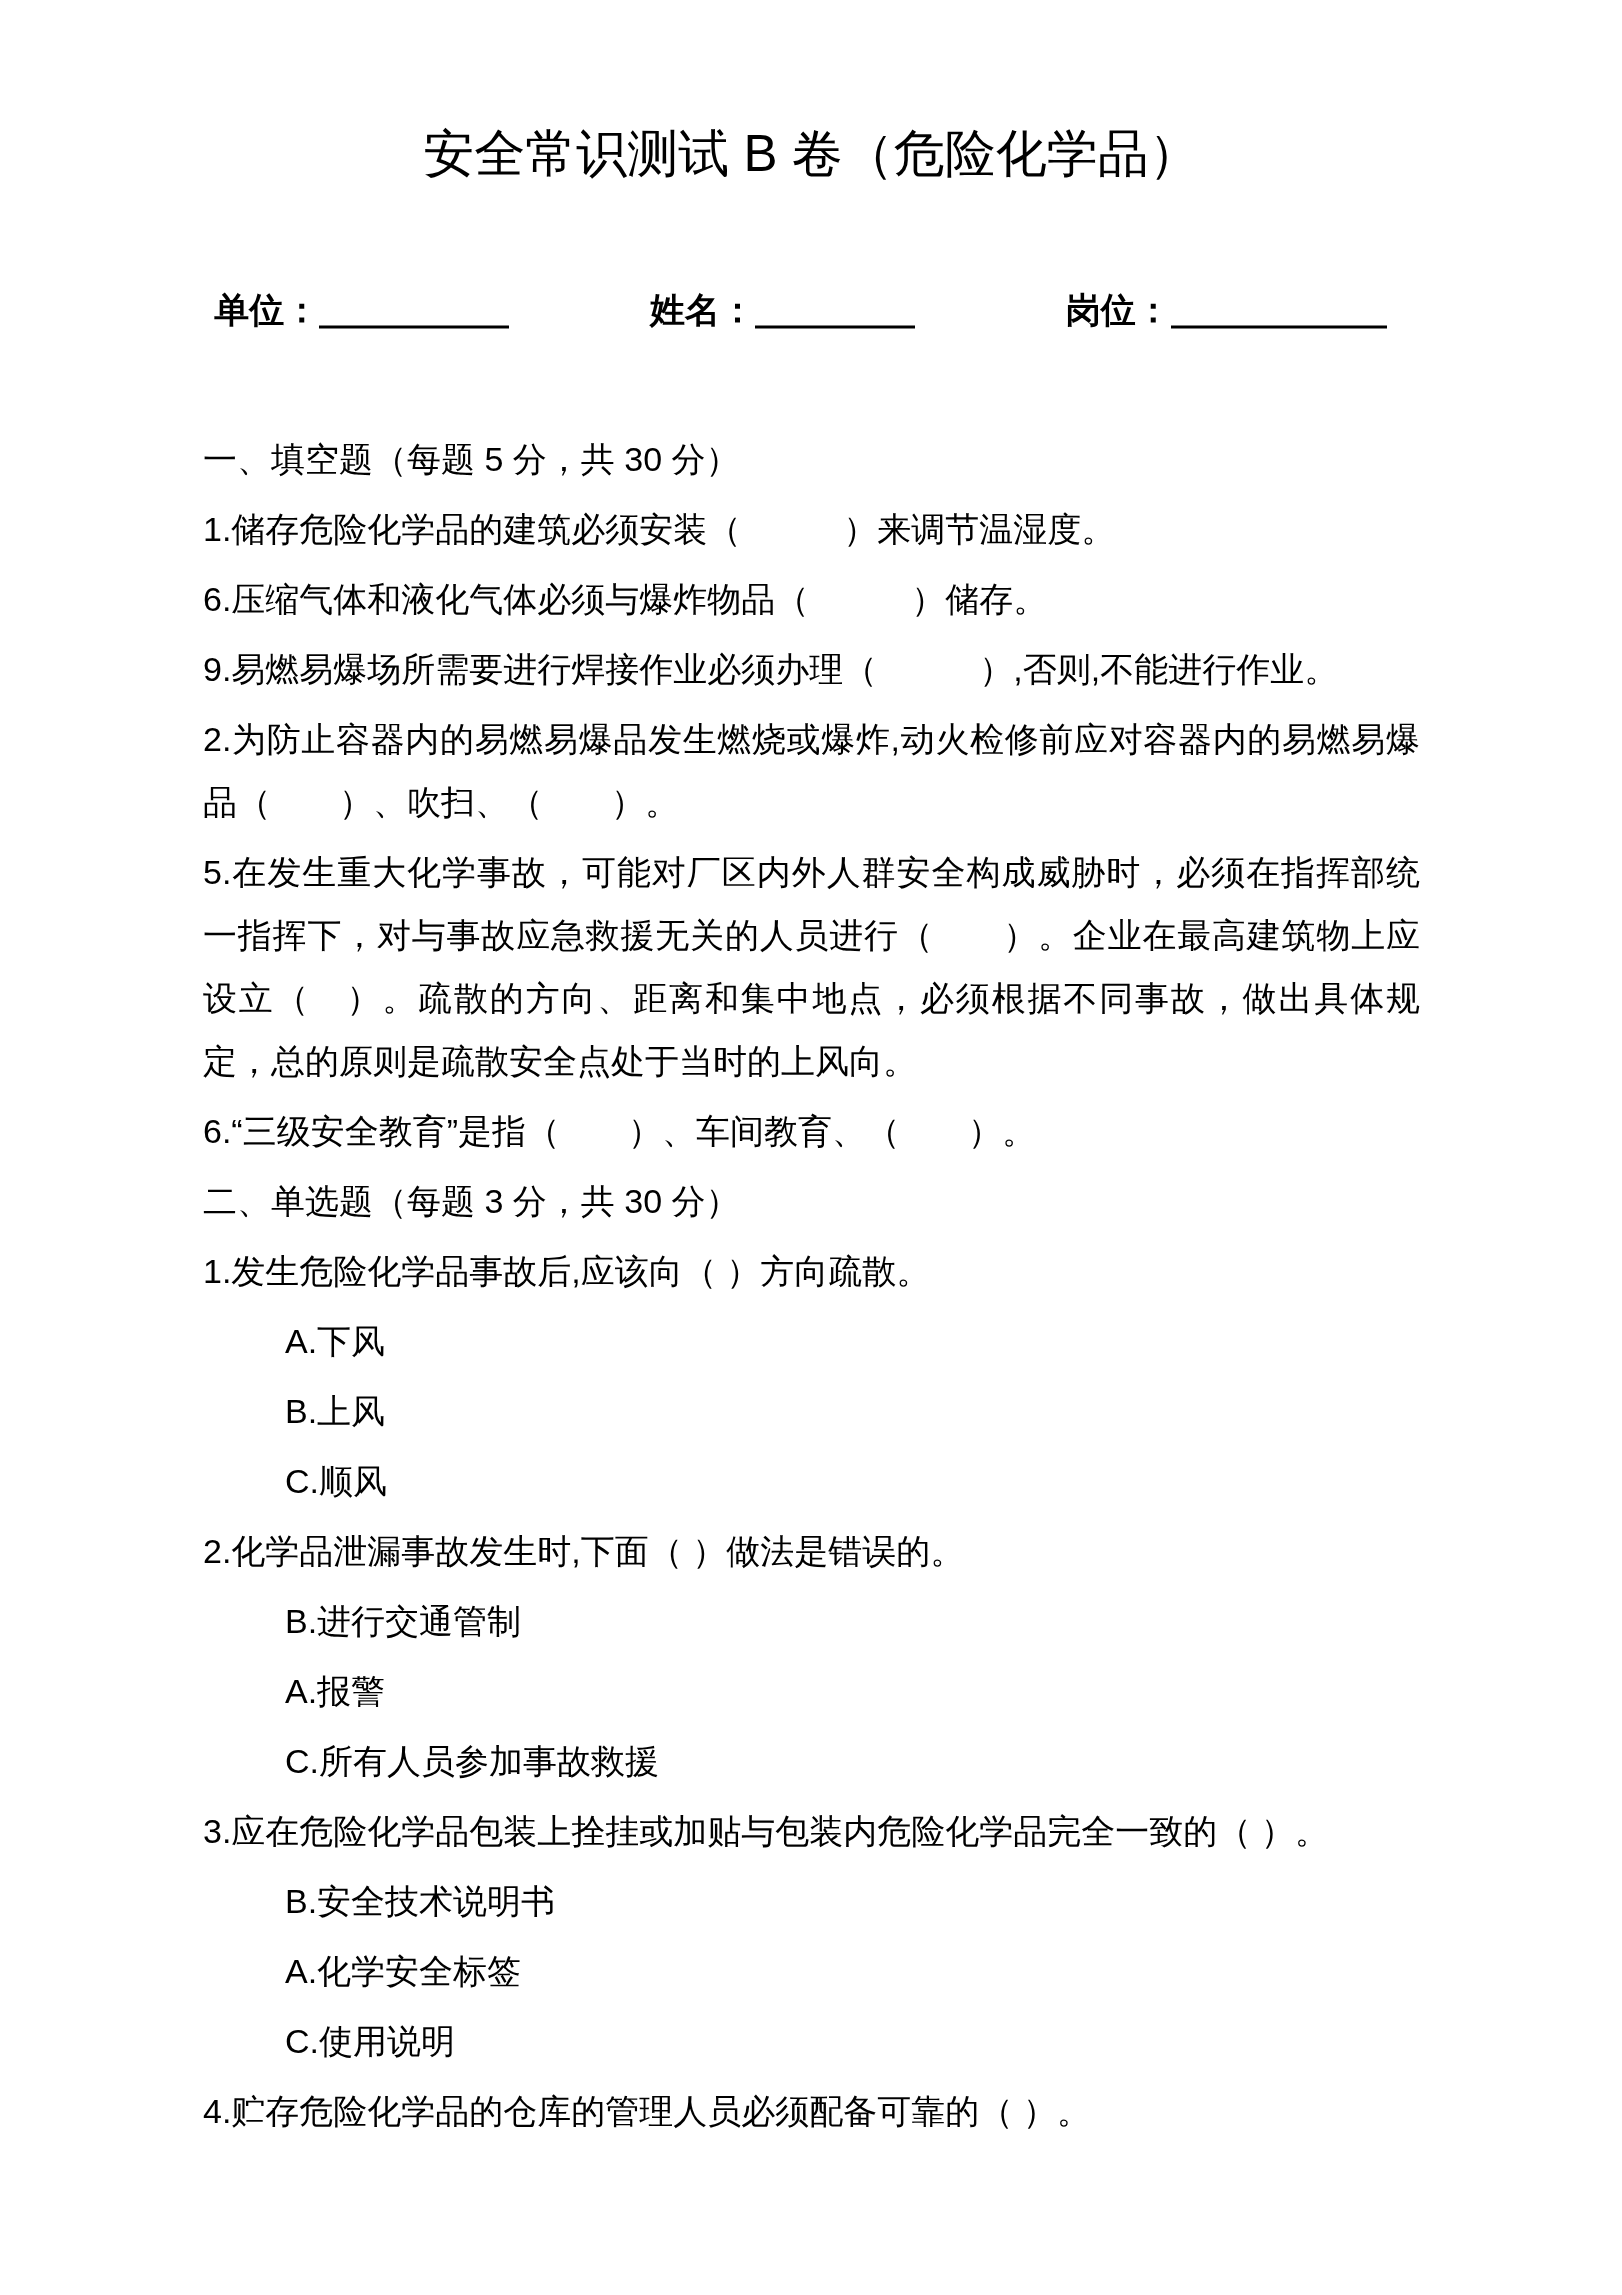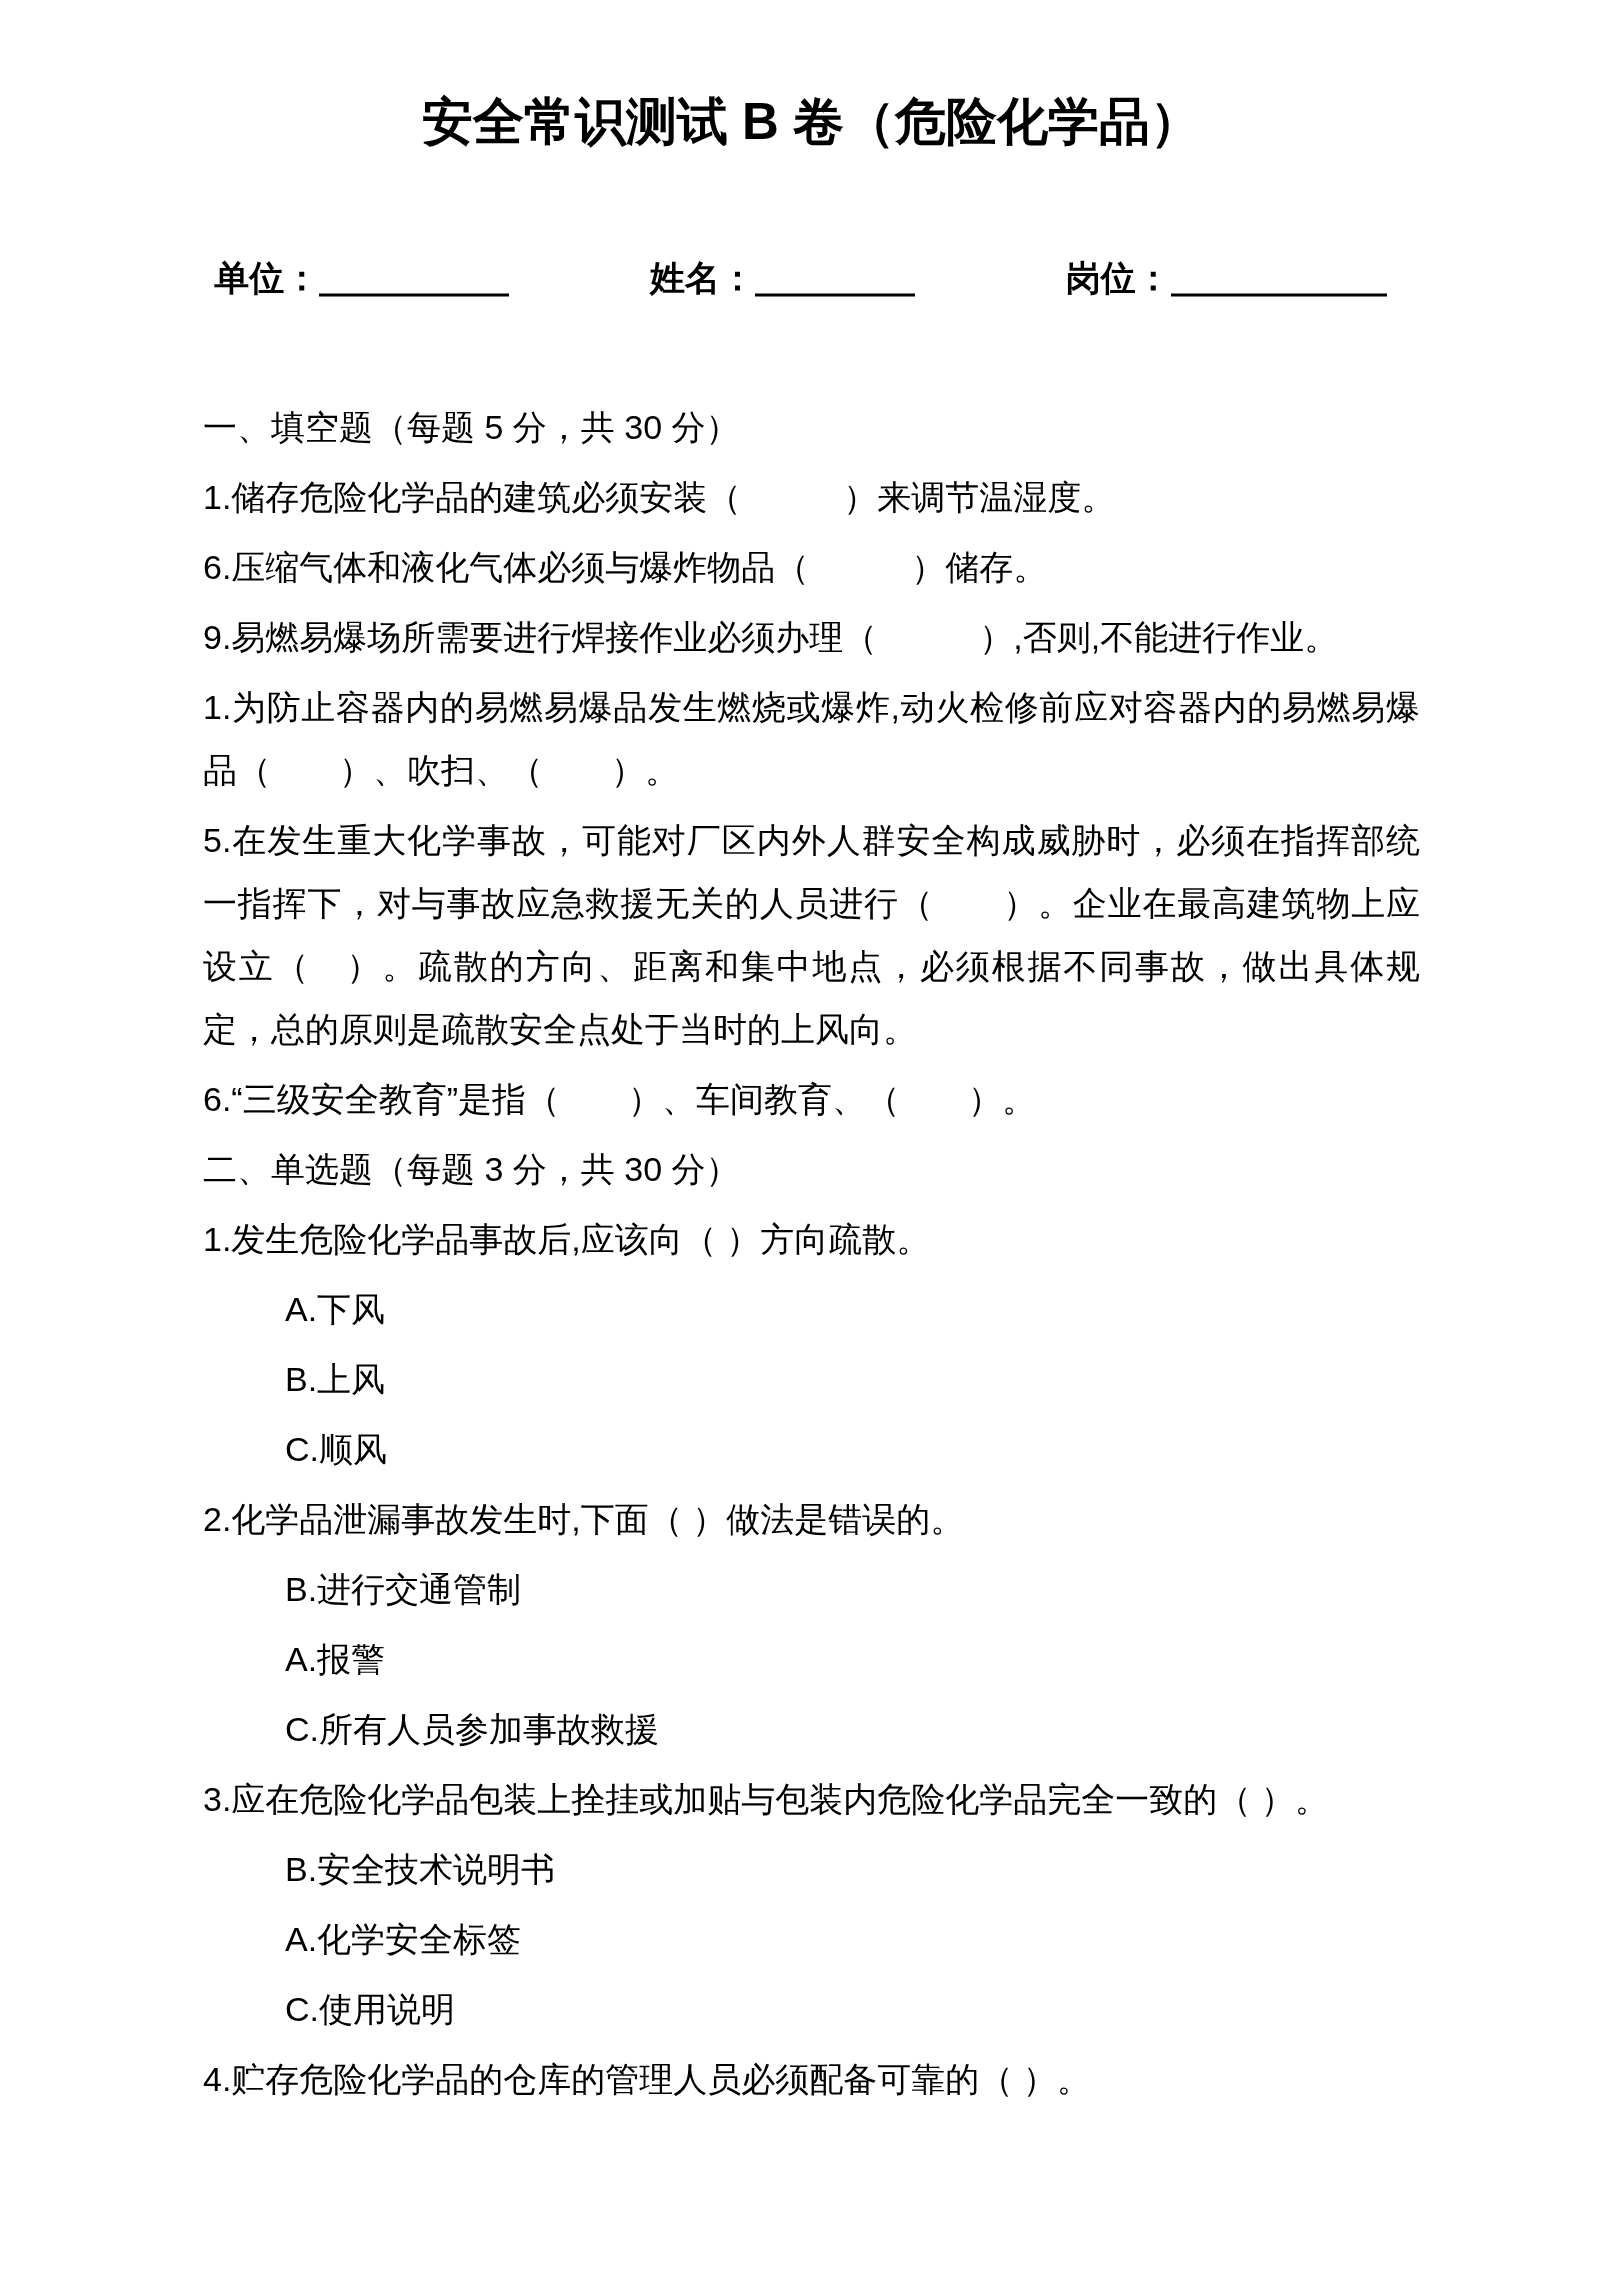--- a/index.html
+++ b/index.html
@@ -18,24 +18,24 @@
     overflow: hidden;
   }
   .inner {
     box-sizing: border-box;
     width: 100%;
     height: 100%;
     padding: 0 196px;
   }
   .doc-title {
     margin: 0;
-    padding-top: 86px;
+    padding-top: 118px;
     text-align: center;
     font-size: 51px;
-    font-weight: 700;
+    font-weight: 400;
     line-height: 72px;
     white-space: nowrap;
   }
   .header-row {
     margin-top: 97px;
     font-size: 35px;
     font-weight: 700;
     line-height: 46px;
     white-space: nowrap;
   }
@@ -81,21 +81,21 @@
       </span>
     </div>
 
     <div class="content">
 
       <p class="line">一、填空题（每题 5 分，共 30 分）</p>
 
       <p class="line">1.储存危险化学品的建筑必须安装（　　　）来调节温湿度。</p>
       <p class="line">6.压缩气体和液化气体必须与爆炸物品（　　　）储存。</p>
       <p class="line">9.易燃易爆场所需要进行焊接作业必须办理（　　　）,否则,不能进行作业。</p>
-      <p class="line">1.为防止容器内的易燃易爆品发生燃烧或爆炸,动火检修前应对容器内的易燃易爆品（　　）、吹扫、（　　）。</p>
+      <p class="line">2.为防止容器内的易燃易爆品发生燃烧或爆炸,动火检修前应对容器内的易燃易爆品（　　）、吹扫、（　　）。</p>
       <p class="line">5.在发生重大化学事故，可能对厂区内外人群安全构成威胁时，必须在指挥部统一指挥下，对与事故应急救援无关的人员进行（　　）。企业在最高建筑物上应设立（　）。疏散的方向、距离和集中地点，必须根据不同事故，做出具体规定，总的原则是疏散安全点处于当时的上风向。</p>
       <p class="line">6.“三级安全教育”是指（　　）、车间教育、（　　）。</p>
 
       <p class="line">二、单选题（每题 3 分，共 30 分）</p>
 
       <p class="line">1.发生危险化学品事故后,应该向（ ）方向疏散。</p>
       <p class="line option">A.下风</p>
       <p class="line option">B.上风</p>
       <p class="line option">C.顺风</p>
 

